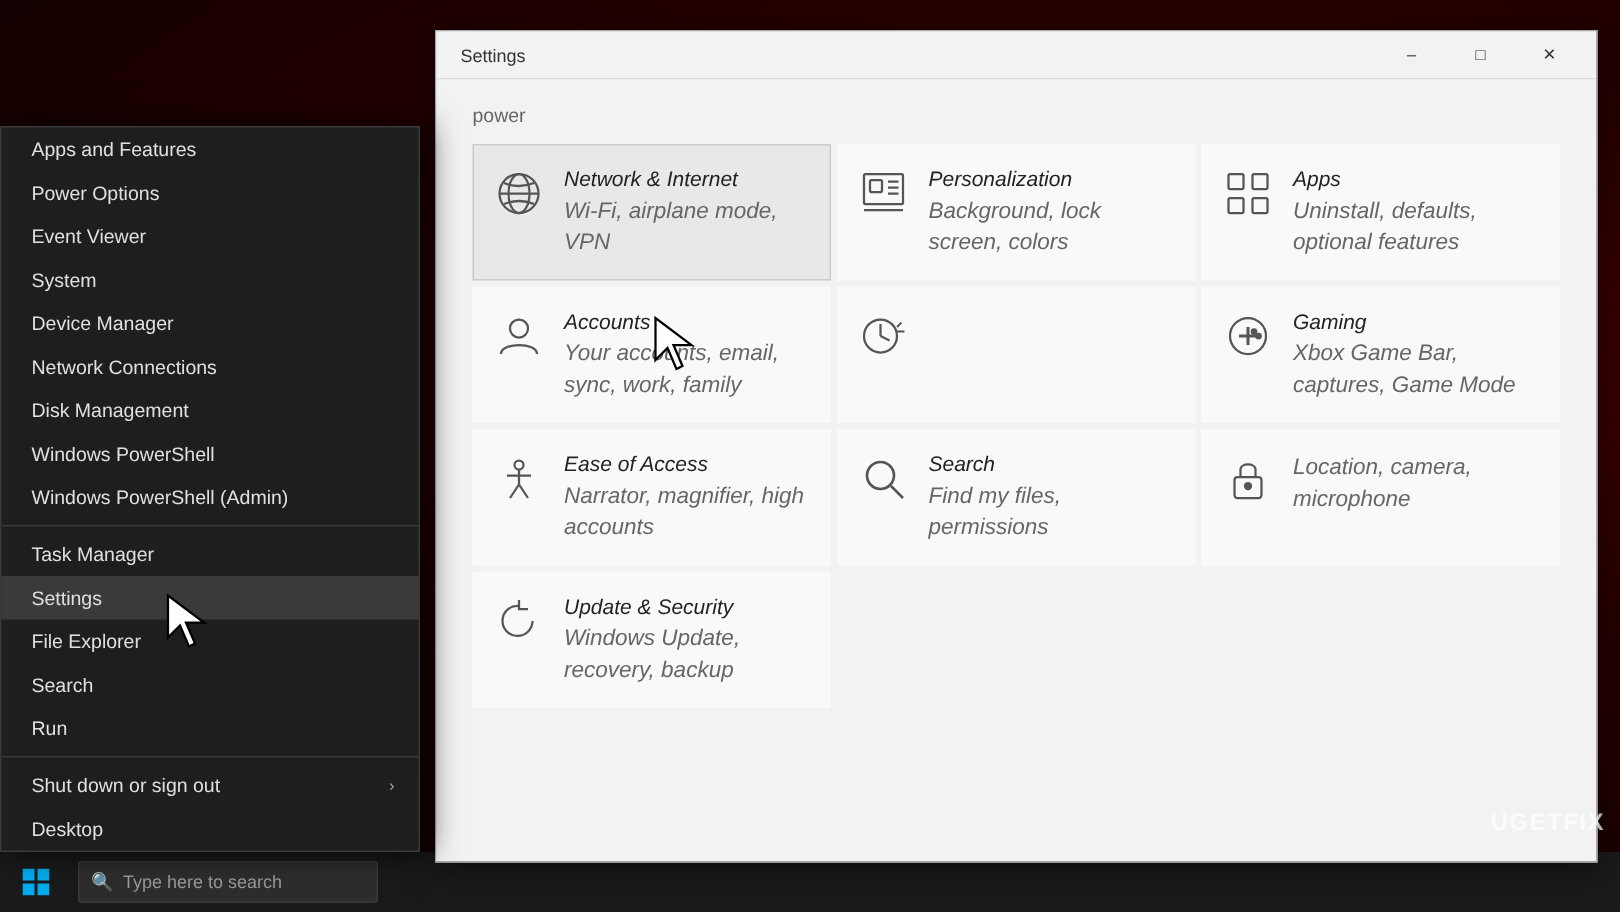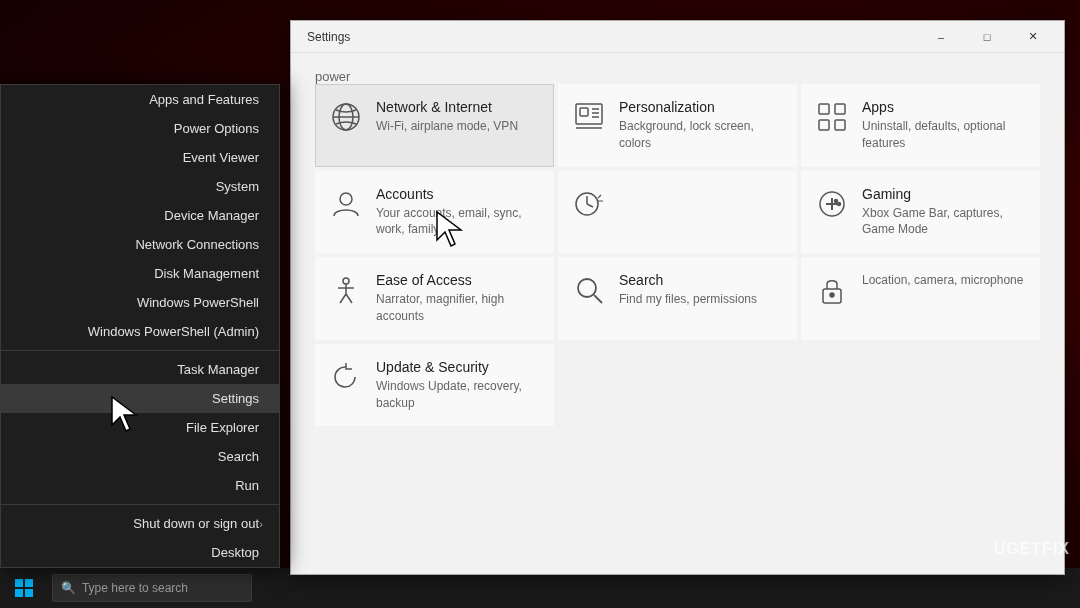--- a/index.html
+++ b/index.html
@@ -84,21 +84,20 @@
     }
 
     .menu-item {
       display: flex;
       align-items: center;
       padding: 7px 20px;
       color: #e0e0e0;
       font-size: 13px;
       cursor: pointer;
       position: relative;
-      justify-content: flex-end;
     }
 
     .menu-item.active {
       background: #3a3a3a;
     }
 
     .menu-item .chevron {
       position: absolute;
       right: 16px;
       color: #aaa;
@@ -162,37 +161,39 @@
     .window-content {
       flex: 1;
       overflow-y: auto;
       padding: 16px 24px;
       background: #f2f2f2;
     }
 
     .settings-scroll-hint {
       color: #666;
       font-size: 13px;
+      margin-bottom: 12px;
     }
 
     .settings-grid {
       display: grid;
       grid-template-columns: repeat(3, 1fr);
       gap: 4px;
     }
 
     .settings-tile {
       display: flex;
       align-items: flex-start;
       padding: 14px 12px;
       background: #f9f9f9;
       border: 1px solid transparent;
       cursor: pointer;
       gap: 12px;
       min-height: 80px;
+      font-style: italic;
     }
 
     .settings-tile.highlighted {
       background: #e8e8e8;
       border: 1px solid #ccc;
     }
 
     .tile-icon {
       flex-shrink: 0;
       width: 36px;
@@ -213,21 +214,21 @@
     }
 
     .tile-title {
       font-size: 14px;
       font-weight: 400;
       color: #222;
       margin-bottom: 3px;
     }
 
     .tile-desc {
-      font-size: 12px;
+      font-size: 15px;
       color: #666;
       line-height: 1.4;
     }
 
     
     .cursor-overlay {
       position: absolute;
       pointer-events: none;
       z-index: 9999;
     }

